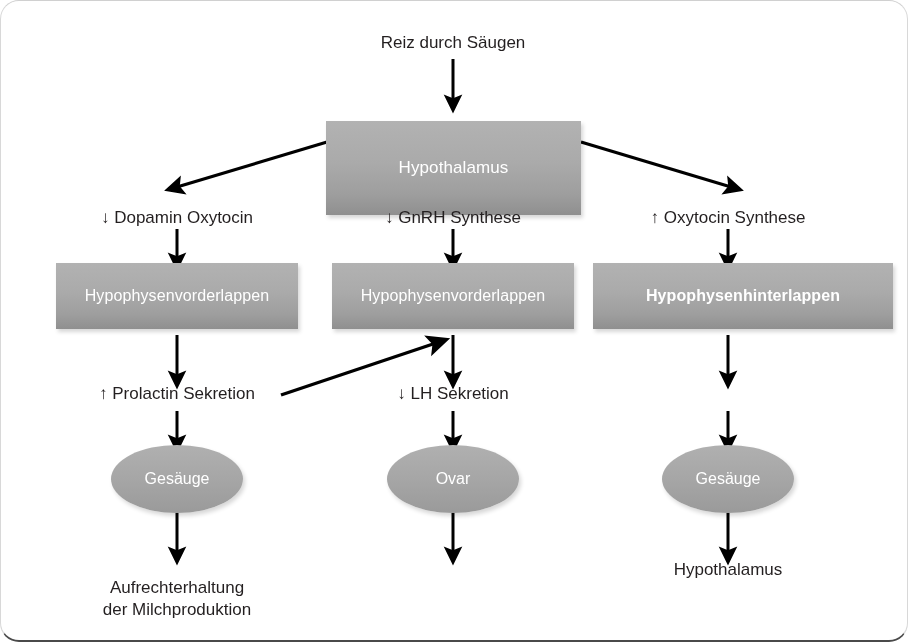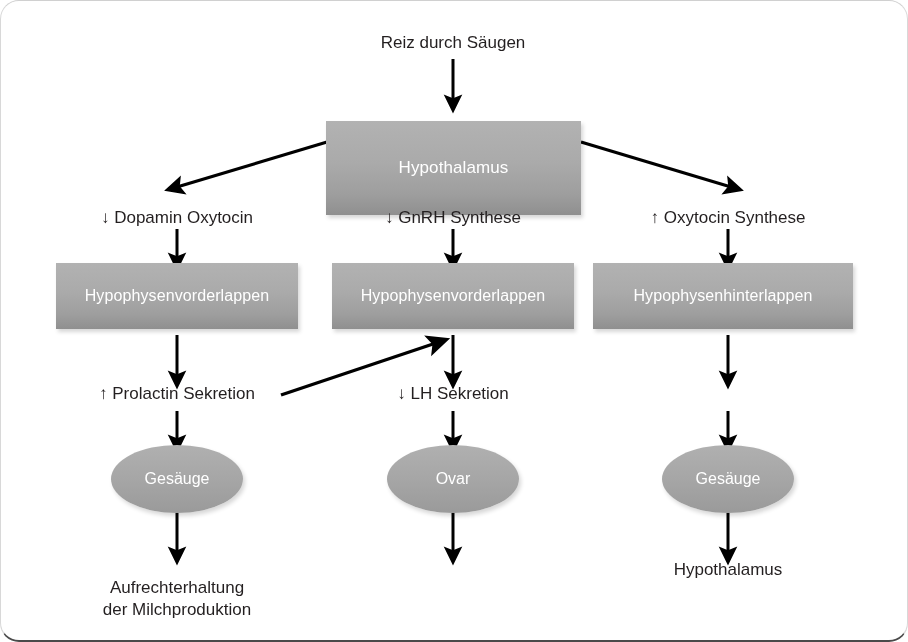--- a/index.html
+++ b/index.html
@@ -144,21 +144,21 @@
   <div class="plain-label" style="left:302px; top:31px; width:300px;">Reiz durch Säugen</div>
 
   <div class="node-box" style="left:325px; top:120px; width:255px; height:94px;">Hypothalamus</div>
 
   <div class="plain-label" style="left:56px; top:206px; width:240px;">↓ Dopamin Oxytocin</div>
   <div class="plain-label" style="left:332px; top:206px; width:240px;">↓ GnRH Synthese</div>
   <div class="plain-label" style="left:607px; top:206px; width:240px;">↑ Oxytocin Synthese</div>
 
   <div class="node-box" style="left:55px; top:262px; width:242px; height:66px; font-size:16px;">Hypophysenvorderlappen</div>
   <div class="node-box" style="left:331px; top:262px; width:242px; height:66px; font-size:16px;">Hypophysenvorderlappen</div>
-  <div class="node-box" style="left:592px; top:262px; width:260px; height:66px; font-size:16px;">Hypophysenhinterlappen</div>
+  <div class="node-box" style="left:592px; top:262px; width:300px; height:66px; font-size:16px;font-weight:bold;">Hypophysenhinterlappen</div>
 
   <div class="plain-label" style="left:56px; top:382px; width:240px;">↑ Prolactin Sekretion</div>
   <div class="plain-label" style="left:332px; top:382px; width:240px;">↓ LH Sekretion</div>
 
   <div class="node-ellipse" style="left:110px; top:444px; width:132px; height:68px;">Gesäuge</div>
   <div class="node-ellipse" style="left:386px; top:444px; width:132px; height:68px;">Ovar</div>
   <div class="node-ellipse" style="left:661px; top:444px; width:132px; height:68px;">Gesäuge</div>
 
   <div class="plain-label multiline" style="left:56px; top:558px; width:240px;margin-top:18px;">Aufrechterhaltung
 der Milchproduktion</div>

